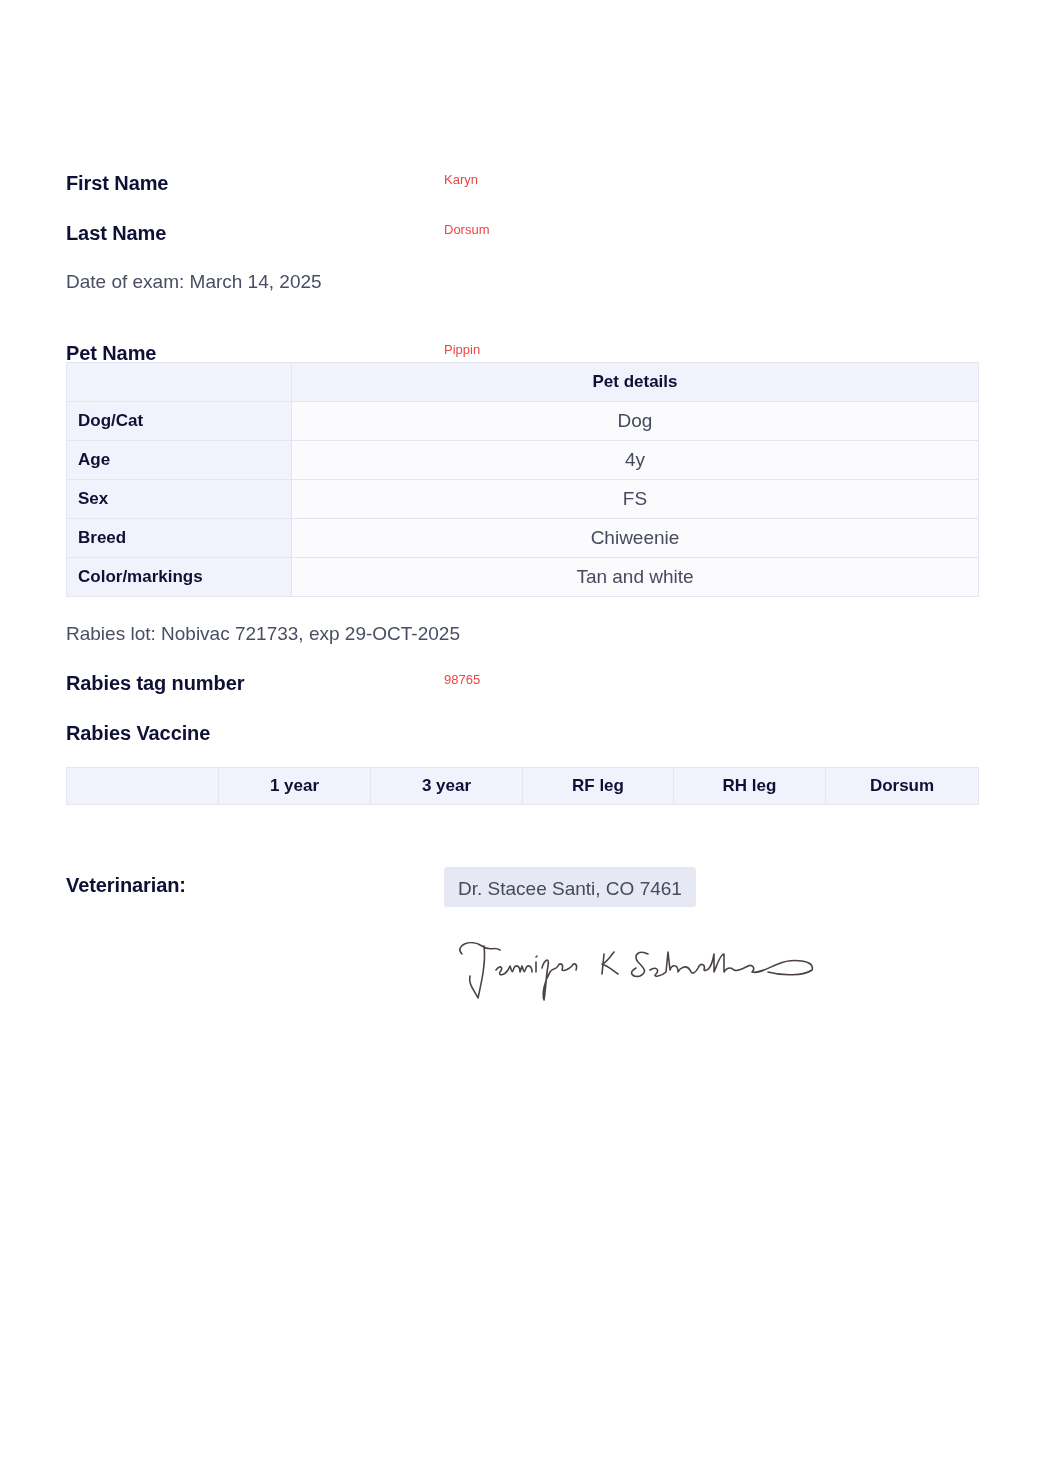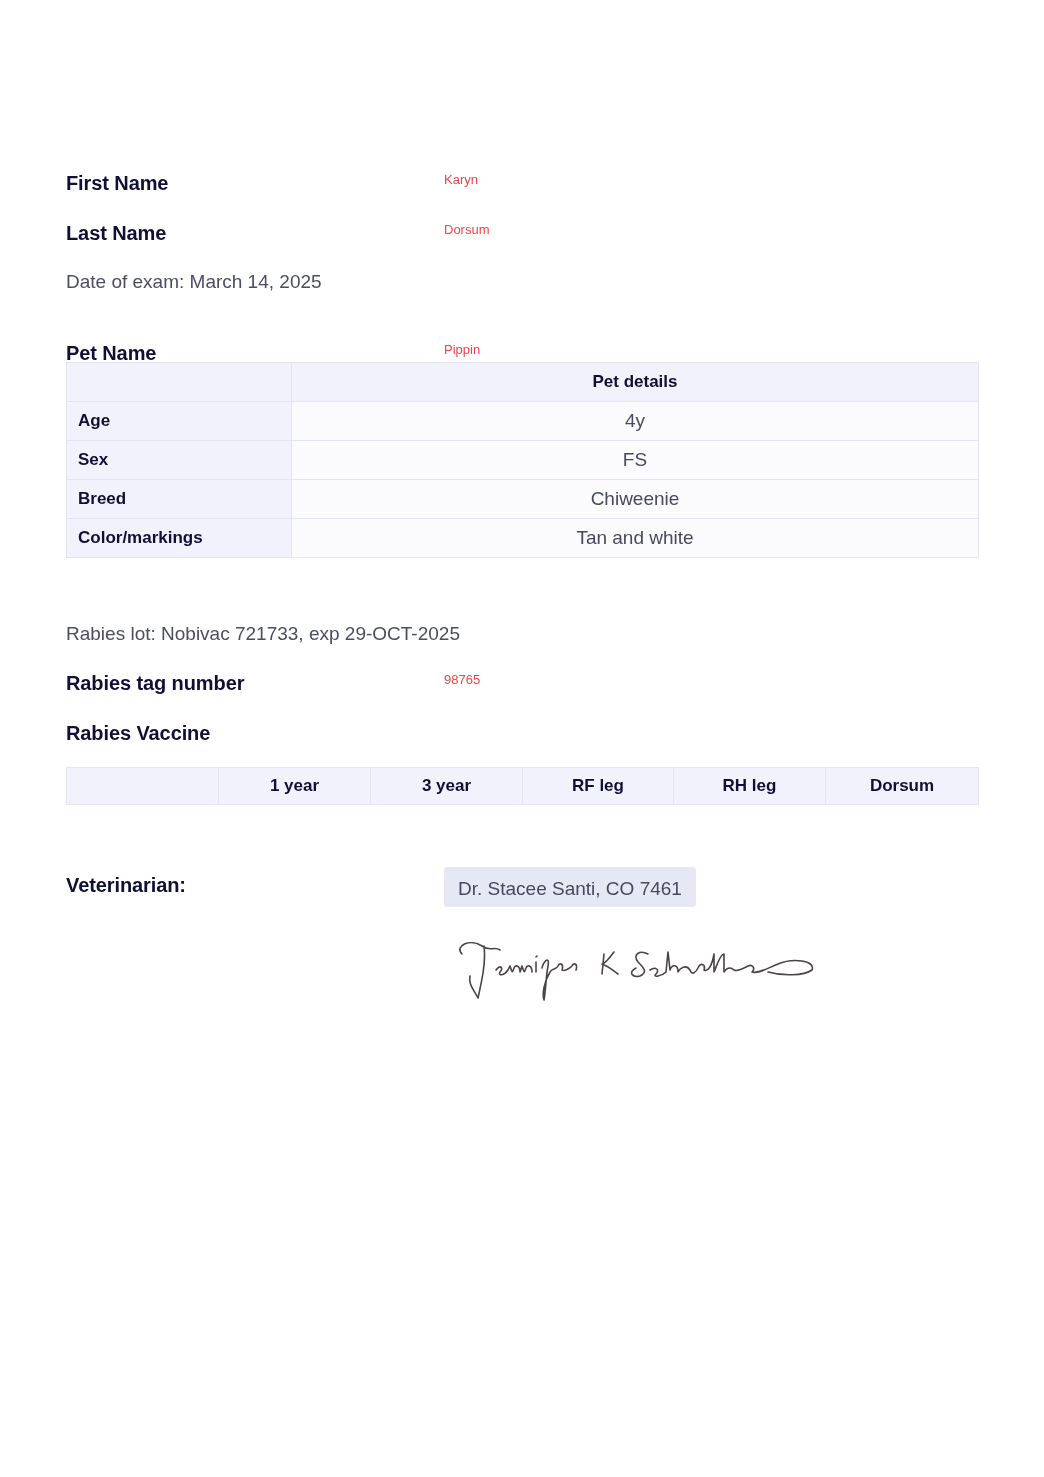--- a/index.html
+++ b/index.html
@@ -140,20 +140,24 @@
     <colgroup>
       <col style="width:225px;">
       <col style="width:687px;">
     </colgroup>
     <tbody>
         <tr class="head-row">
       <th></th>
       <th>Pet details</th>
     </tr>
     <tr>
+      <td class="rowhead">Dog/Cat</td>
+      <td class="val">Dog</td>
+    </tr>
+    <tr>
       <td class="rowhead">Age</td>
       <td class="val">4y</td>
     </tr>
     <tr>
       <td class="rowhead">Sex</td>
       <td class="val">FS</td>
     </tr>
     <tr>
       <td class="rowhead">Breed</td>
       <td class="val">Chiweenie</td>

